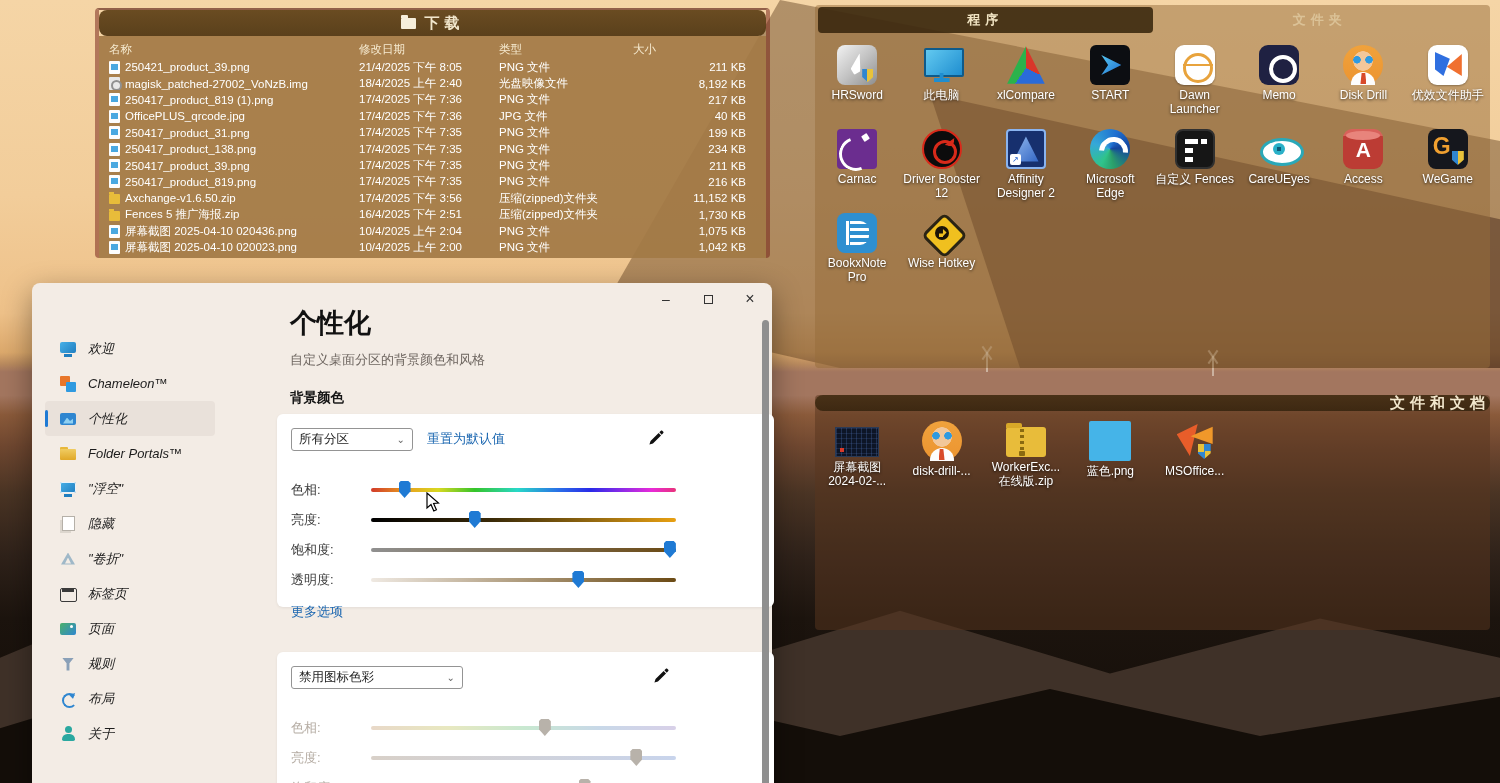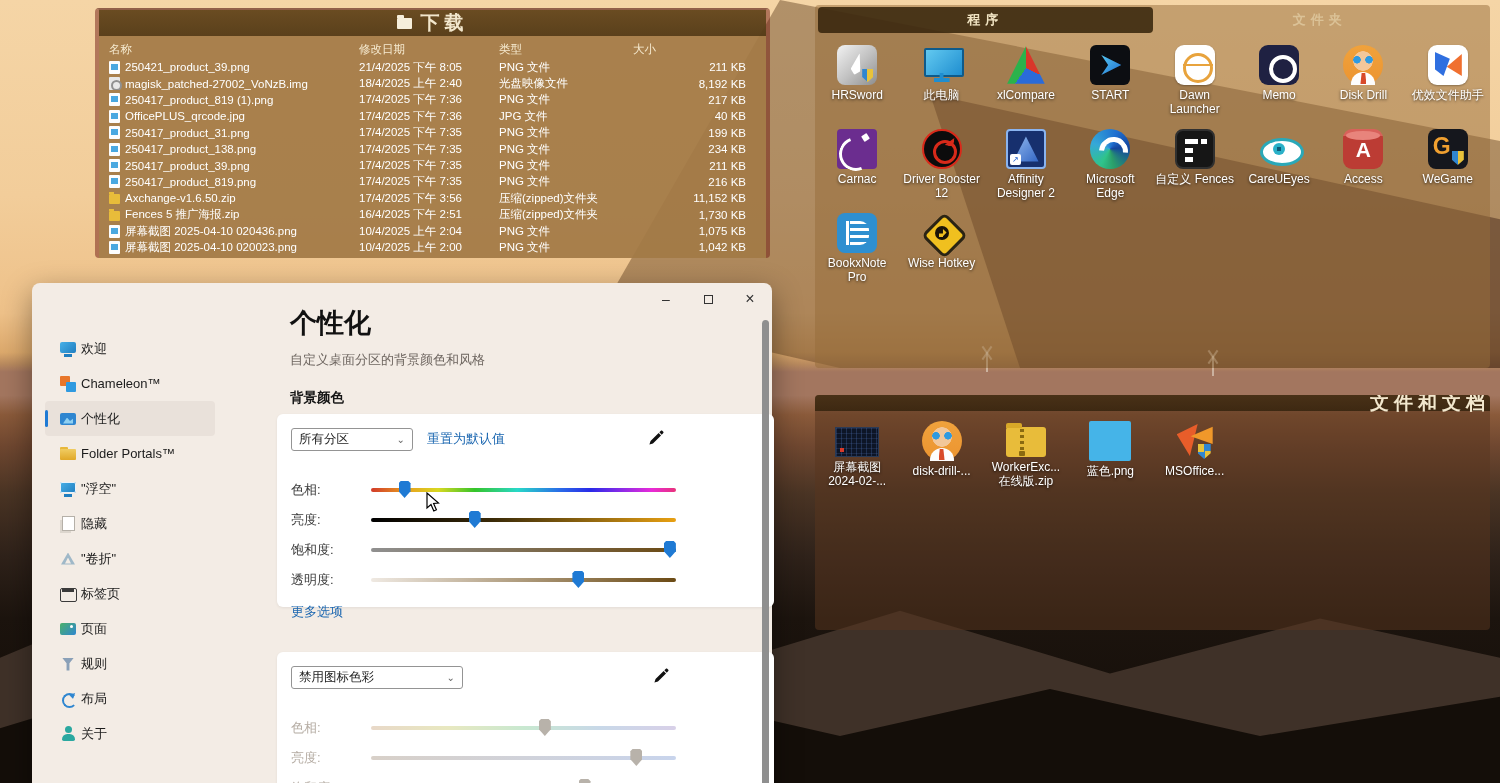--- a/index.html
+++ b/index.html
@@ -21,21 +21,21 @@
   clip-path:polygon(0 93%,12% 86%,26% 91%,40% 87%,56% 94%,70% 88%,84% 94%,100% 89%,100% 100%,0 100%); }
 .turbine { position:absolute; width:2px; height:20px; background:rgba(235,225,212,.55); }
 .turbine::before,.turbine::after { content:""; position:absolute; left:-7px; top:0; width:16px; height:2px; background:rgba(235,225,212,.5); }
 .turbine::before { transform:rotate(55deg); } .turbine::after { transform:rotate(-55deg); }
 .turbine-1 { left:986px; top:352px; } .turbine-2 { left:1212px; top:356px; }
 
 
 .fence { position:absolute; z-index:2; border-radius:4px; overflow:hidden; }
 .fence-title { display:flex; align-items:center; justify-content:center; gap:9px;
   color:#f2e7cd; font-family:"Liberation Serif","DejaVu Serif",serif; font-weight:bold;
-  font-size:19px; letter-spacing:5px; }
+  font-size:15px; letter-spacing:5px;border-radius:8px; }
 .folder-glyph { width:15px; height:11px; background:#f6eedb; border-radius:1px; position:relative; letter-spacing:0; }
 .folder-glyph::before { content:""; position:absolute; top:-3px; left:0; width:7px; height:3px; background:#f6eedb; border-radius:1px 1px 0 0; }
 
 
 .dl-fence { left:95px; top:8px; width:675px; height:250px;
   border-left:4px solid rgba(112,28,18,.5); border-right:4px solid rgba(112,28,18,.5);
   border-top:2px solid rgba(80,18,12,.6); }
 .dl-title { height:26px; background:linear-gradient(180deg,rgba(100,70,28,.96),rgba(84,58,22,.96)); }
 .dl-body { height:224px; background:rgba(163,122,70,.93); padding:3px 0 0 10px; }
 .dl-grid { display:grid; grid-template-columns:250px 140px 130px 1fr; align-items:center; height:16.4px; }
@@ -167,22 +167,22 @@
 
 .swin { position:absolute; left:32px; top:283px; width:740px; height:520px; z-index:3;
   background:#f3ece5; border-radius:8px; box-shadow:0 10px 30px rgba(0,0,0,.4); }
 .win-btn { position:absolute; top:6px; width:20px; height:20px; color:#333; font-size:14px; line-height:20px; text-align:center; cursor:default; }
 .win-min { right:96px; } .win-close { right:12px; font-size:16px; }
 .win-max { right:54px; }
 .win-max span { display:inline-block; width:9px; height:9px; border:1.3px solid #333; margin-top:5px; }
 .win-scroll-thumb { position:absolute; right:3px; top:37px; bottom:0; width:7px; background:#8f8f8f; border-radius:4px; }
 
 .sidebar { position:absolute; left:0; top:48px; width:196px; }
-.side-item { position:relative; display:flex; align-items:center; gap:5px; height:35px;
-  margin:0 13px; padding-left:15px; border-radius:4px; font-size:13px; color:#1c1c1c; cursor:default; }
+.side-item { position:relative; display:flex; align-items:center; gap:12px; height:35px;
+  margin:0 13px; padding-left:15px; border-radius:4px; font-size:13px; color:#1c1c1c; cursor:default;font-style:italic; }
 .side-item.selected { background:#e9e1da; }
 .side-item .accent { display:none; }
 .side-item.selected .accent { display:block; position:absolute; left:0; top:9px; width:3px; height:17px; background:#1f7ad4; border-radius:2px; }
 .s-ic { width:16px; height:16px; position:relative; flex:none; }
 .welcome-icon::before,.floating-icon::before { content:""; position:absolute; left:0; top:1px; width:16px; height:11px;
   background:linear-gradient(135deg,#47b0e8,#1f7ec0); border-radius:2px; }
 .welcome-icon::after,.floating-icon::after { content:""; position:absolute; left:4px; bottom:0; width:8px; height:3px; background:#1f7ec0; }
 .floating-icon::before { box-shadow:0 0 0 1px #e8f2fa inset; }
 .chameleon-icon::before { content:""; position:absolute; left:0; top:0; width:10px; height:10px; background:#e8762a; border-radius:1px; }
 .chameleon-icon::after { content:""; position:absolute; right:0; bottom:0; width:10px; height:10px; background:#2f9ae0; border-radius:1px; }

